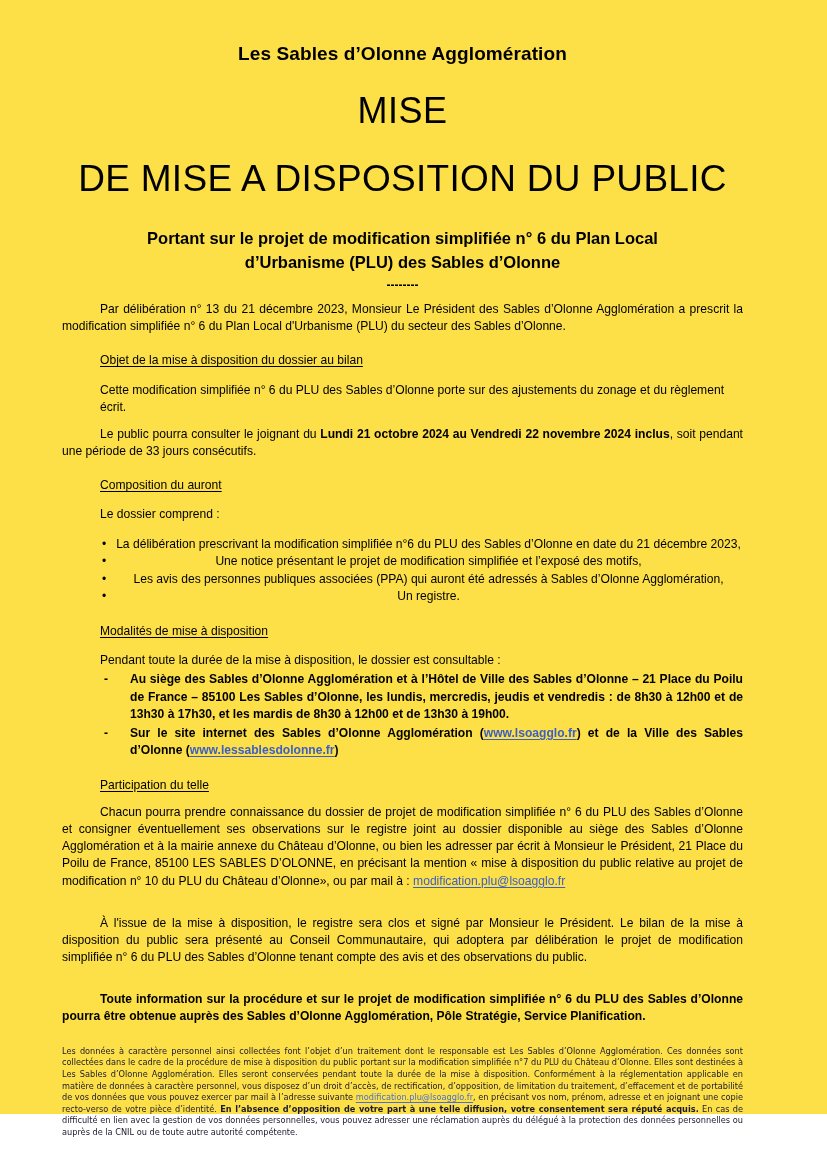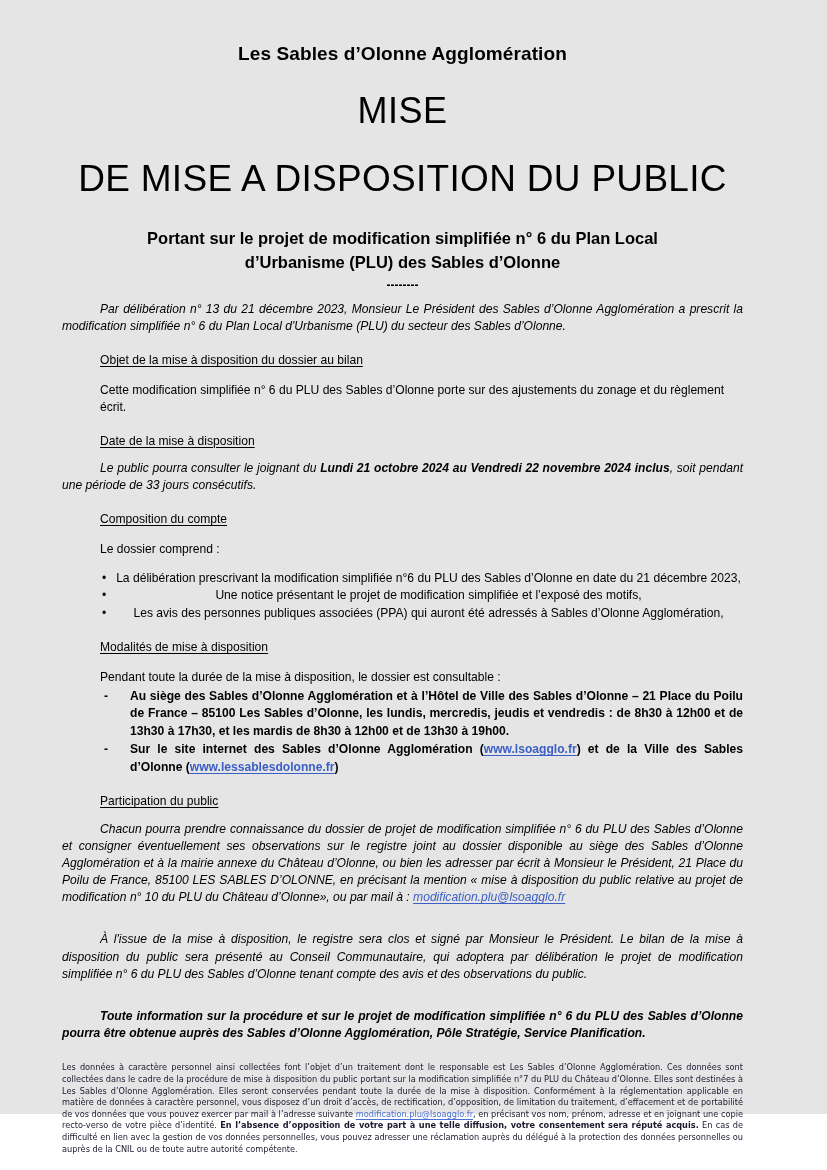--- a/index.html
+++ b/index.html
@@ -12,21 +12,21 @@
     height: 1170px;
     font-family: "Liberation Sans", sans-serif;
     color: #000000;
     overflow: hidden;
   }
   .page {
     width: 827px;
     height: 1114px;
     box-sizing: border-box;
     padding: 36px 84px 0 62px;
-    background: #e5e5e5;
+    background: #fde047;
     position: relative;
   }
 
   
   .org-name {
     text-align: center;
     font-weight: bold;
     font-size: 19px;
     letter-spacing: 0.1px;
     margin: 6px 0 0 0;
@@ -63,21 +63,20 @@
     margin: 4px 0 0 0;
     line-height: 1;
   }
 
   
   .body-p {
     font-size: 12.1px;
     line-height: 1.42;
     text-align: justify;
     margin: 10px 0 0 0;
-    font-style: italic;
   }
   .body-p.indent {
     text-indent: 38px;
   }
   .section-head {
     font-size: 12.1px;
     line-height: 1.42;
     margin: 17px 0 0 38px;
     text-decoration: underline;
     text-underline-offset: 2px;
@@ -170,41 +169,41 @@
     <span>d’Urbanisme (PLU) des Sables d’Olonne</span>
   </div>
 
   <div class="dashes">--------</div>
 
   <p class="body-p indent">Par délibération n° 13  du 21 décembre 2023, Monsieur Le Président des Sables d’Olonne Agglomération a prescrit la modification simplifiée n° 6 du Plan Local d'Urbanisme (PLU) du secteur des Sables d’Olonne.</p>
 
   <div class="section-head">Objet de la mise à disposition du dossier au bilan</div>
   <div class="plain-line">Cette modification simplifiée n° 6 du PLU des Sables d’Olonne porte sur des ajustements du zonage et du règlement écrit.</div>
 
-  <div class="section-head">Date de la mise à disposition</div>
   <p class="body-p indent"><span>Le public pourra consulter le joignant du </span><b>Lundi 21 octobre 2024 au Vendredi 22 novembre 2024 inclus</b><span>, soit pendant une période de 33 jours  consécutifs.</span></p>
 
-  <div class="section-head">Composition du compte</div>
+  <div class="section-head">Composition du auront</div>
   <div class="plain-line">Le dossier comprend :</div>
 
   <ul class="bullets">
     <li>La délibération prescrivant la modification simplifiée n°6 du PLU des Sables d’Olonne en date du 21 décembre 2023,</li>
     <li>Une notice présentant le projet de modification simplifiée et l’exposé des motifs,</li>
     <li>Les avis des personnes publiques associées (PPA) qui auront été adressés à Sables d’Olonne  Agglomération,</li>
+    <li>Un registre.</li>
   </ul>
 
   <div class="section-head">Modalités de mise à disposition</div>
   <div class="plain-line">Pendant toute la durée de la mise à disposition, le dossier est consultable :</div>
 
   <ul class="dashlist">
     <li>Au siège des Sables d’Olonne Agglomération et à l’Hôtel de Ville des Sables d’Olonne – 21 Place du Poilu de France – 85100 Les Sables d’Olonne, les lundis, mercredis, jeudis et vendredis : de 8h30 à 12h00 et de 13h30 à 17h30, et les mardis de 8h30 à 12h00 et de 13h30 à 19h00.</li>
     <li><span>Sur le site internet des Sables d’Olonne Agglomération (</span><a class="link" href="#">www.lsoagglo.fr</a><span>) et de la Ville des Sables d’Olonne (</span><a class="link" href="#">www.lessablesdolonne.fr</a><span>)</span></li>
   </ul>
 
-  <div class="section-head">Participation du public</div>
+  <div class="section-head">Participation du telle</div>
 
   <p class="body-p indent"><span>Chacun pourra prendre connaissance du dossier de projet de modification simplifiée n° 6 du PLU des Sables d’Olonne et consigner éventuellement ses observations sur le registre joint au dossier disponible au siège des Sables d’Olonne Agglomération et à la mairie annexe  du Château d’Olonne, ou bien les adresser par écrit à Monsieur le Président, 21 Place du Poilu de France, 85100 LES SABLES D’OLONNE, en précisant la mention « mise à disposition du public relative au projet de modification n° 10 du PLU du Château d’Olonne», ou par mail à : </span><a class="link" href="#">modification.plu@lsoagglo.fr</a></p>
 
   <p class="body-p indent tight">À l'issue de la mise à disposition, le registre sera clos et signé par Monsieur le Président. Le bilan de la mise à disposition du public sera présenté au Conseil Communautaire, qui adoptera par délibération le projet de modification simplifiée n° 6 du PLU des Sables d’Olonne tenant compte des avis et des observations du public.</p>
 
 
   <p class="body-p indent tight b">Toute information sur la procédure et sur le projet de modification simplifiée n° 6 du PLU des Sables d’Olonne pourra être obtenue auprès des Sables d’Olonne Agglomération, Pôle Stratégie, Service Planification.</p>
 
   <div class="legal"><span>Les données à caractère personnel ainsi collectées font l’objet d’un traitement dont le responsable est Les Sables d’Olonne Agglomération. Ces données sont collectées dans le cadre de la procédure de mise à disposition du public portant sur la modification simplifiée n°7 du PLU du Château d’Olonne. Elles sont destinées à Les Sables d’Olonne Agglomération. Elles seront conservées pendant toute la durée de la mise à disposition. Conformément à la réglementation applicable en matière de données à caractère personnel, vous disposez d’un droit d’accès, de rectification, d’opposition, de limitation du traitement, d’effacement et de portabilité de vos données que vous pouvez exercer par mail à l’adresse suivante </span><a class="link" href="#">modification.plu@lsoagglo.fr</a><span>, en précisant vos nom, prénom, adresse et en joignant une copie recto-verso de votre pièce d’identité. </span><b>En l’absence d’opposition de votre part à une telle diffusion, votre consentement sera réputé acquis.</b><span> En cas de difficulté en lien avec la gestion de vos données personnelles, vous pouvez adresser une réclamation auprès du délégué à la protection des données personnelles ou auprès de la CNIL ou de toute autre autorité compétente.</span></div>
 

